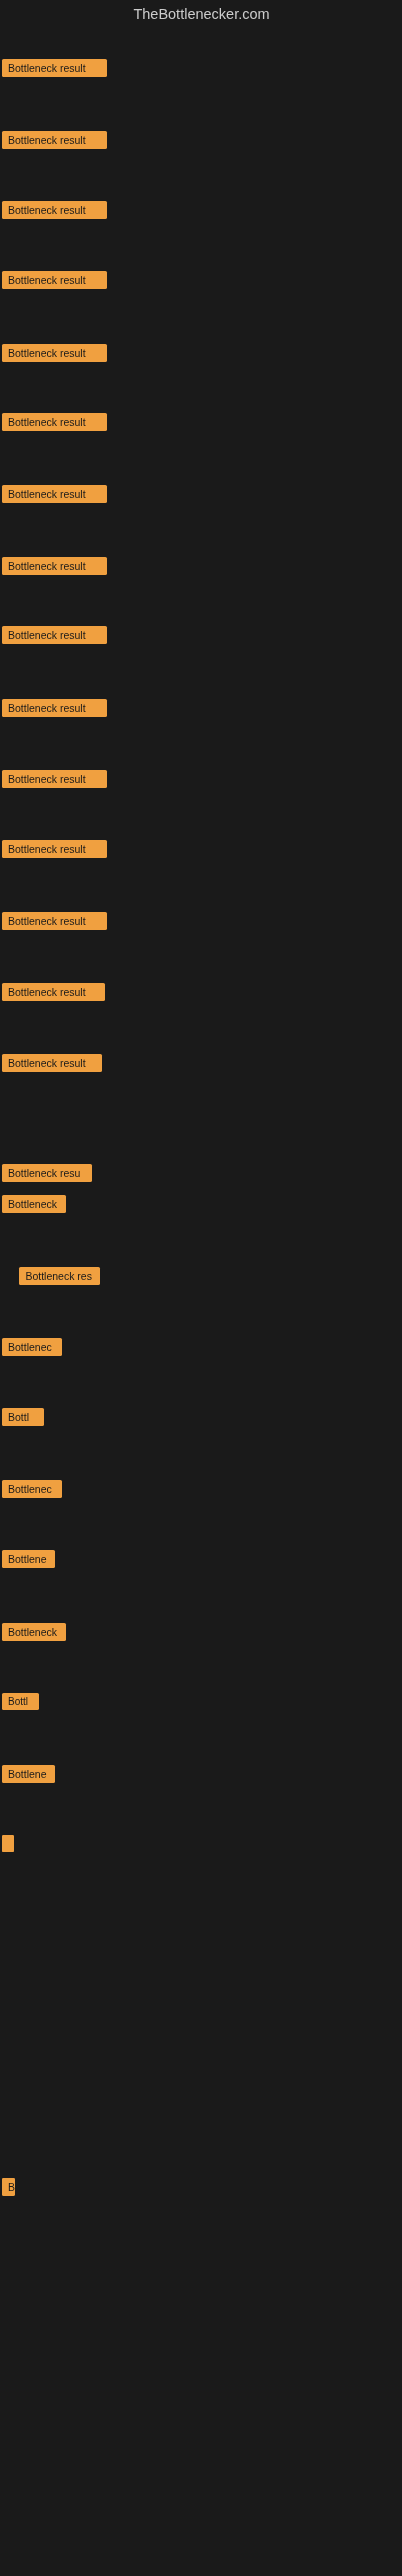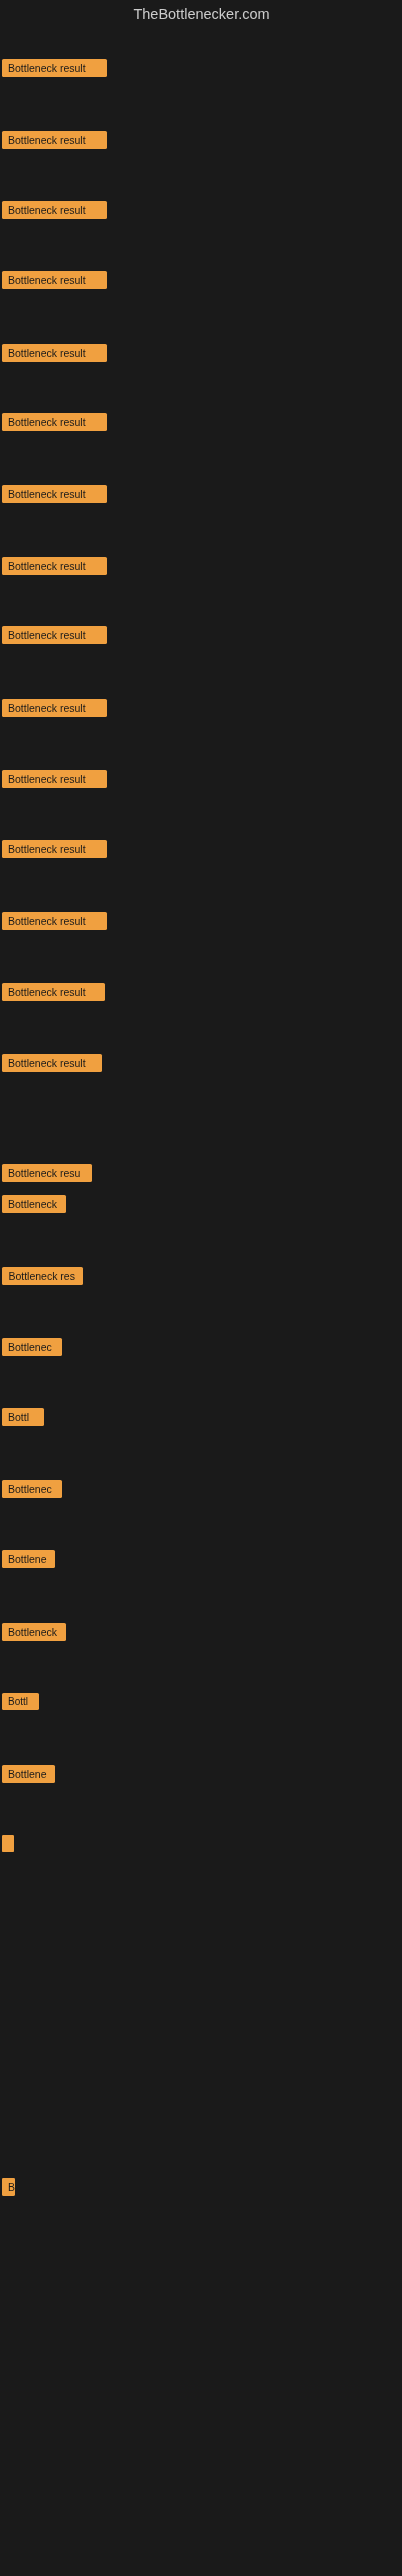--- a/index.html
+++ b/index.html
@@ -56,21 +56,21 @@
     <div style="position: absolute; top: 528px; left: 1.6px;"><span class="bottleneck-badge" style="max-width: 105px; width: 105px; font-size: 10.5px;">Bottleneck result</span></div>
     <div style="position: absolute; top: 597px; left: 1.6px;"><span class="bottleneck-badge" style="max-width: 105px; width: 105px; font-size: 10.5px;">Bottleneck result</span></div>
     <div style="position: absolute; top: 670px; left: 1.6px;"><span class="bottleneck-badge" style="max-width: 105px; width: 105px; font-size: 10.5px;">Bottleneck result</span></div>
     <div style="position: absolute; top: 741px; left: 1.6px;"><span class="bottleneck-badge" style="max-width: 105px; width: 105px; font-size: 10.5px;">Bottleneck result</span></div>
     <div style="position: absolute; top: 811px; left: 1.6px;"><span class="bottleneck-badge" style="max-width: 105px; width: 105px; font-size: 10.5px;">Bottleneck result</span></div>
     <div style="position: absolute; top: 883px; left: 1.6px;"><span class="bottleneck-badge" style="max-width: 105px; width: 105px; font-size: 10.5px;">Bottleneck result</span></div>
     <div style="position: absolute; top: 954px; left: 1.6px;"><span class="bottleneck-badge" style="max-width: 103px; width: 103px; font-size: 10.5px;">Bottleneck result</span></div>
     <div style="position: absolute; top: 1025px; left: 1.6px;"><span class="bottleneck-badge" style="max-width: 100px; width: 100px; font-size: 10.5px;">Bottleneck result</span></div>
     <div style="position: absolute; top: 1096px; left: 1.6px; margin-top: 39px;"><span class="bottleneck-badge" style="max-width: 90px; width: 90px; font-size: 10.5px;">Bottleneck resu</span></div>
     <div style="position: absolute; top: 1166px; left: 1.6px;"><span class="bottleneck-badge" style="max-width: 64px; width: 64px; font-size: 10.5px;">Bottleneck</span></div>
-    <div style="position: absolute; top: 1238px; left: 2px;"><span class="bottleneck-badge" style="max-width: 81px; width: 81px; font-size: 10.5px;">Bottleneck res</span></div>
+    <div style="position: absolute; top: 1238px; left: 19px;"><span class="bottleneck-badge" style="max-width: 81px; width: 81px; font-size: 10.5px;">Bottleneck res</span></div>
     <div style="position: absolute; top: 1309px; left: 1.6px;"><span class="bottleneck-badge" style="max-width: 60px; width: 60px; font-size: 10.5px;">Bottlenec</span></div>
     <div style="position: absolute; top: 1379px; left: 1.6px;"><span class="bottleneck-badge" style="max-width: 42px; width: 42px; font-size: 10.5px;">Bottl</span></div>
     <div style="position: absolute; top: 1451px; left: 1.6px;"><span class="bottleneck-badge" style="max-width: 60px; width: 60px; font-size: 10.5px;">Bottlenec</span></div>
     <div style="position: absolute; top: 1521px; left: 1.6px;"><span class="bottleneck-badge" style="max-width: 53px; width: 53px; font-size: 10.5px;">Bottlene</span></div>
     <div style="position: absolute; top: 1594px; left: 1.6px;"><span class="bottleneck-badge" style="max-width: 64px; width: 64px; font-size: 10.5px;">Bottleneck</span></div>
     <div style="position: absolute; top: 1664px; left: 1.6px;"><span class="bottleneck-badge" style="max-width: 37px; width: 37px; font-size: 10px;">Bottl</span></div>
     <div style="position: absolute; top: 1736px; left: 1.6px;"><span class="bottleneck-badge" style="max-width: 53px; width: 53px; font-size: 10.5px;">Bottlene</span></div>
     <div style="position: absolute; top: 1806px; left: 1.6px;"><span class="bottleneck-badge" style="width: 11.3px; min-height: 17.7px;"></span></div>
     <div style="position: absolute; top: 2149px; left: 1.6px;"><span class="bottleneck-badge" style="max-width: 13px; width: 13px; font-size: 9.7px;">B</span></div>
     <div style="position: absolute; top: 1806px; left: 1.6px;"><span class="bottleneck-badge" style="width: 11.3px; min-height: 17.7px;"></span></div>

